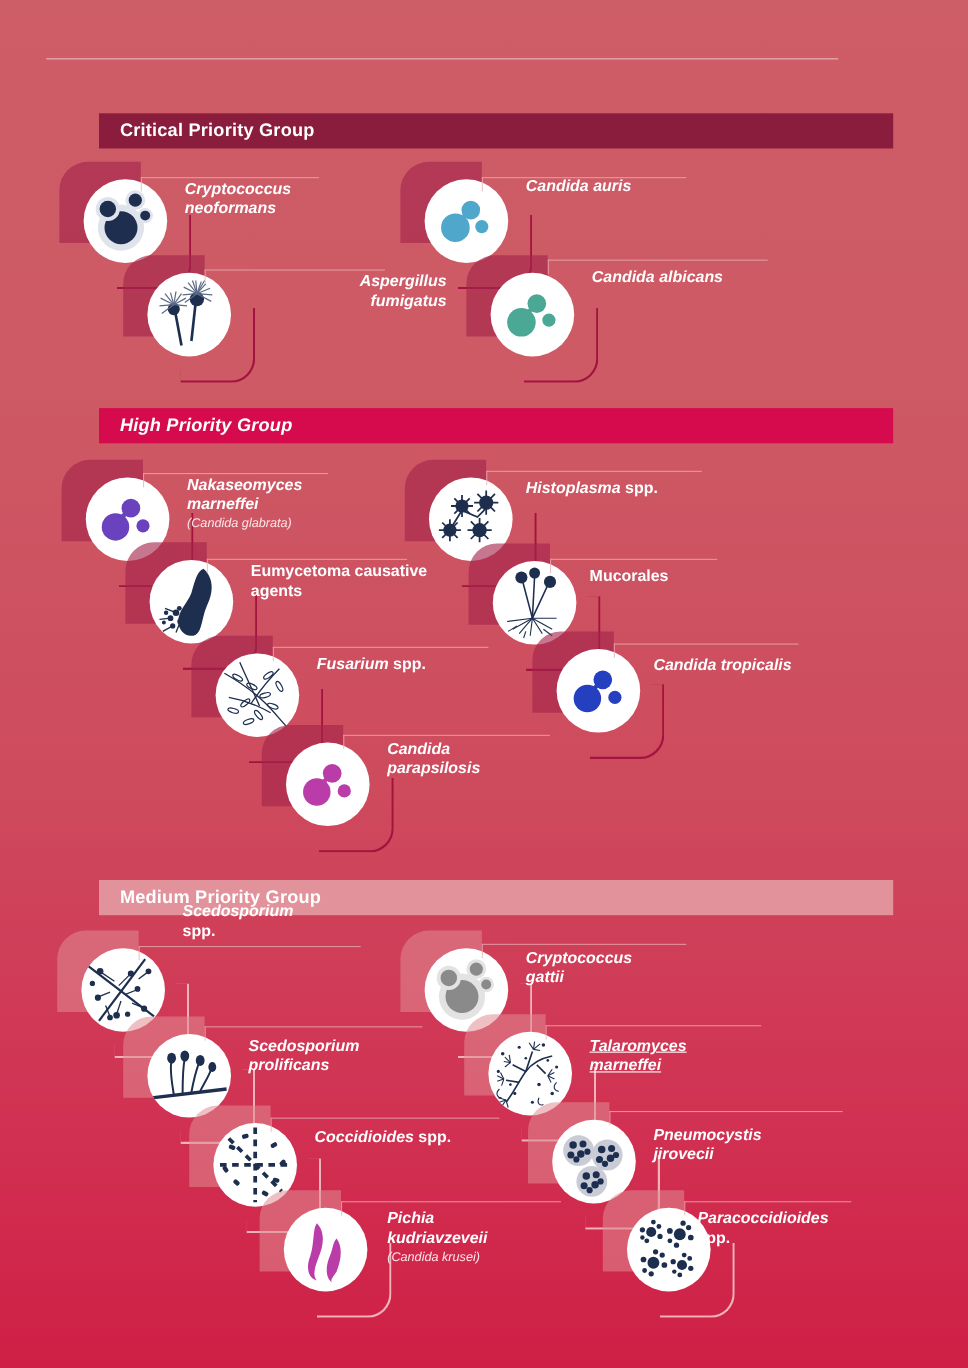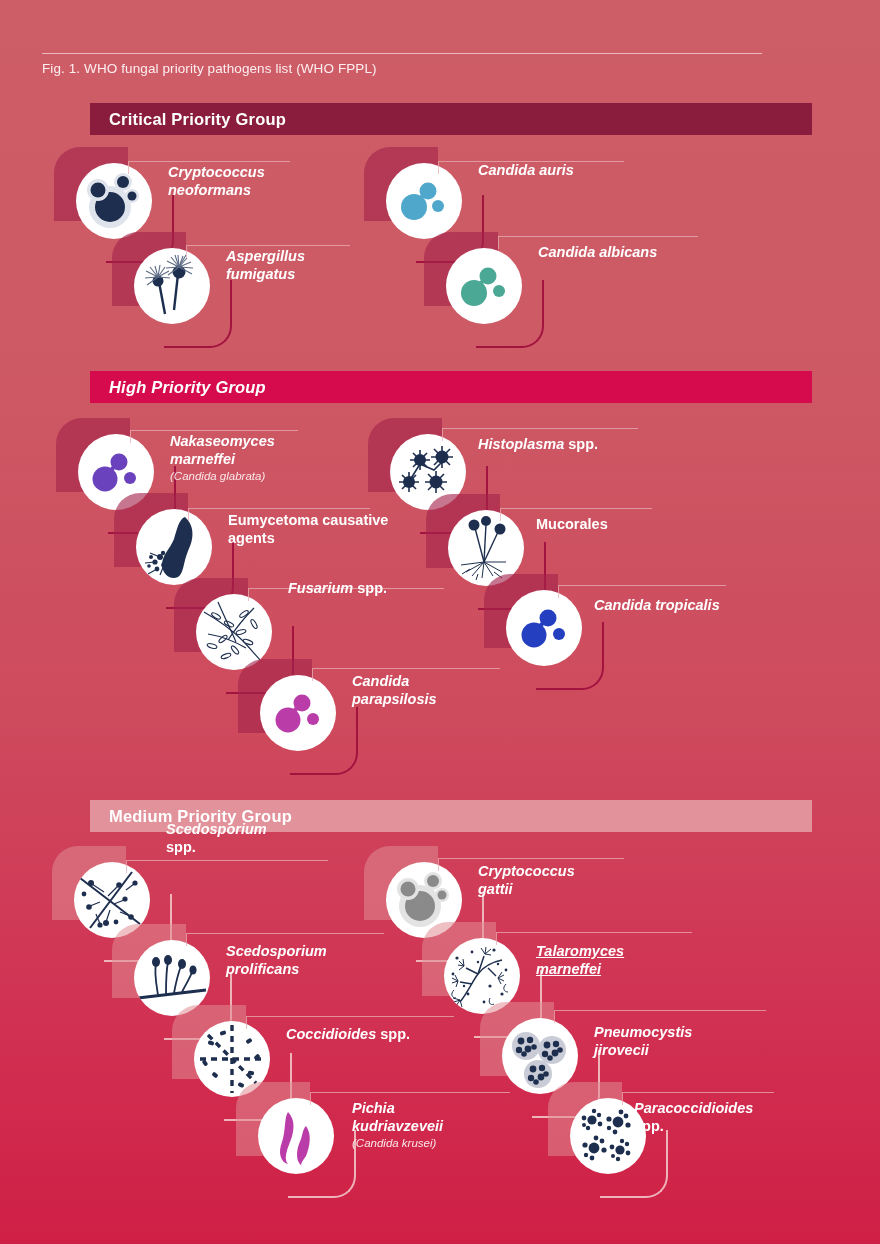--- a/index.html
+++ b/index.html
@@ -42,21 +42,20 @@
   .label .up{font-style:normal;}
   .label .syn{display:block;font-size:11.5px;font-weight:normal;font-style:italic;
               color:#fbe6e9;margin-top:2px;line-height:1.2;}
 </style>
 </head>
 <body>
 
 <div class="page">
 
   <div class="rule"></div>
-  <div class="caption">Fig. 1. WHO fungal priority pathogens list (WHO FPPL)</div>
 
   <div class="band critical">
     <span>Critical Priority Group</span>
   </div>
 
   <div class="node" style="left:76px;top:163px;">
     <div class="swoosh"></div>
     <div class="arc"></div>
     <div class="disc">
       <svg viewBox="0 0 76 76">
@@ -118,21 +117,21 @@
                 <path d="M24 29 L13 37"></path>
             </g>
           </g>
         </g>
       </svg>
     </div>
   </div>
   <div class="conn" style="left:186px;top:245px;width:164px;">
       <div class="stub"></div>
     </div>
-  <div class="label" style="left:226px;top:248px;width:180px;">
+  <div class="label" style="left:226px;top:248px;width:180px;text-align:right;">
     <i>Aspergillus</i><br>
     <i>fumigatus</i>
   </div>
 
   <div class="node" style="left:386px;top:163px;">
     <div class="swoosh"></div>
     <div class="arc"></div>
     <div class="disc">
       <svg viewBox="0 0 76 76">
         <circle cx="28" cy="44" r="13" fill="#4fa8cc"></circle>
@@ -250,21 +249,21 @@
           <ellipse cx="30" cy="62" rx="5" ry="2" transform="rotate(-20 30 62)"></ellipse>
           <ellipse cx="58" cy="30" rx="5" ry="2" transform="rotate(60 58 30)"></ellipse>
           <ellipse cx="48" cy="20" rx="5" ry="2" transform="rotate(-35 48 20)"></ellipse>
         </g>
       </svg>
     </div>
   </div>
   <div class="conn" style="left:248px;top:588px;width:196px;">
       <div class="stub"></div>
     </div>
-  <div class="label" style="left:288px;top:580px;width:200px;">
+  <div class="label" style="left:288px;top:596px;width:200px;">
     <i>Fusarium</i>
     <span class="up">spp.</span>
   </div>
 
   <div class="node" style="left:260px;top:675px;">
     <div class="swoosh"></div>
     <div class="arc"></div>
     <div class="disc">
       <svg viewBox="0 0 76 76">
         <circle cx="28" cy="45" r="12.5" fill="#b93ca8"></circle>

